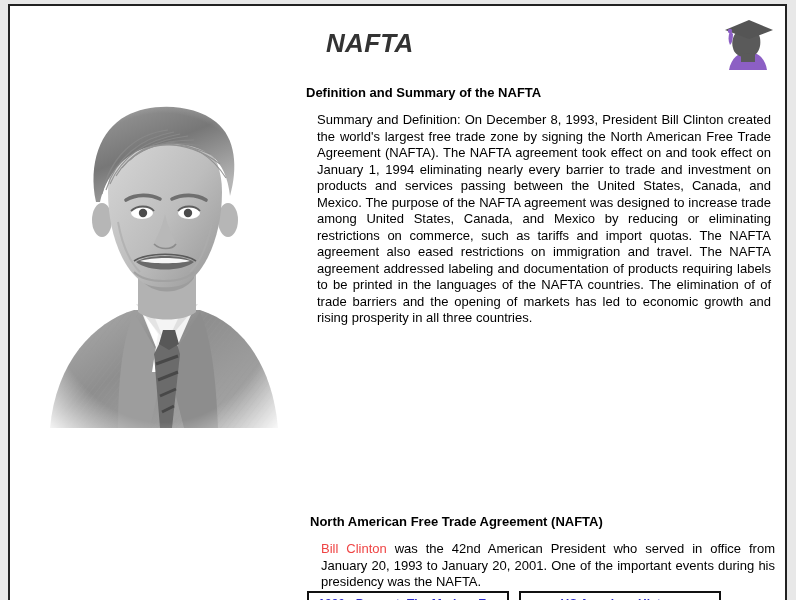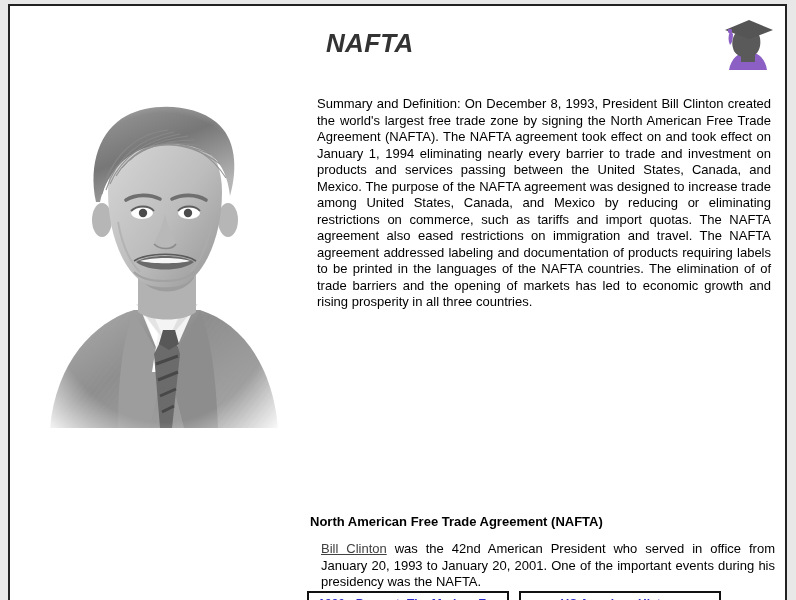--- a/index.html
+++ b/index.html
@@ -87,22 +87,21 @@
   
   .bottom {
     position: absolute;
     left: 300px;
     top: 508px;
     width: 482px;
     padding-right: 6px;
     box-sizing: border-box;
   }
   .link {
-    color: #404040;
-    text-decoration: underline;
+    color: #ef4444;
     cursor: pointer;
   }
 
   
   .navbar {
     position: absolute;
     left: 297px;
     top: 585px;
     display: flex;
     gap: 10px;
@@ -245,20 +244,21 @@
 
       <path d="M112 200 C124 212, 160 212, 172 200" stroke="#a2a2a2" stroke-width="2" fill="none"></path>
       <path d="M96 150 C100 172, 108 190, 118 200" stroke="#acacac" stroke-width="2" fill="none" opacity="0.7"></path>
       <path d="M190 150 C186 172, 178 190, 168 200" stroke="#acacac" stroke-width="2" fill="none" opacity="0.7"></path>
 
       <rect width="282" height="356" fill="url(#fade)"></rect>
     </svg>
   </div>
 
   <div class="article">
+    <div class="sec-head">Definition and Summary of the NAFTA</div>
     <p class="body-text">Summary and Definition: On December 8, 1993, President Bill Clinton created the world's largest free trade zone by signing the North American Free Trade Agreement (NAFTA). The NAFTA agreement took effect on and took effect on January 1, 1994 eliminating nearly every barrier to trade and investment on products and services passing between the United States, Canada, and Mexico. The purpose of the NAFTA agreement was designed to increase trade among United States, Canada, and Mexico by reducing or eliminating restrictions on commerce, such as tariffs and import quotas. The NAFTA agreement also eased restrictions on immigration and travel. The NAFTA agreement addressed labeling and documentation of products requiring labels to be printed in the languages of the NAFTA countries. The elimination of of trade barriers and the opening of markets has led to economic growth and rising prosperity in all three countries.</p>
   </div>
 
   <div class="bottom">
     <div class="sec-head">North American Free Trade Agreement (NAFTA)</div>
     <p class="body-text"><a class="link">Bill Clinton</a><span> was the 42nd American President who served in office from January 20, 1993 to January 20, 2001. One of the important events during his presidency was the NAFTA.</span></p>
   </div>
 
   <div class="navbar">
     <button class="navbtn w1">1990 - Present: The Modern Era</button>

